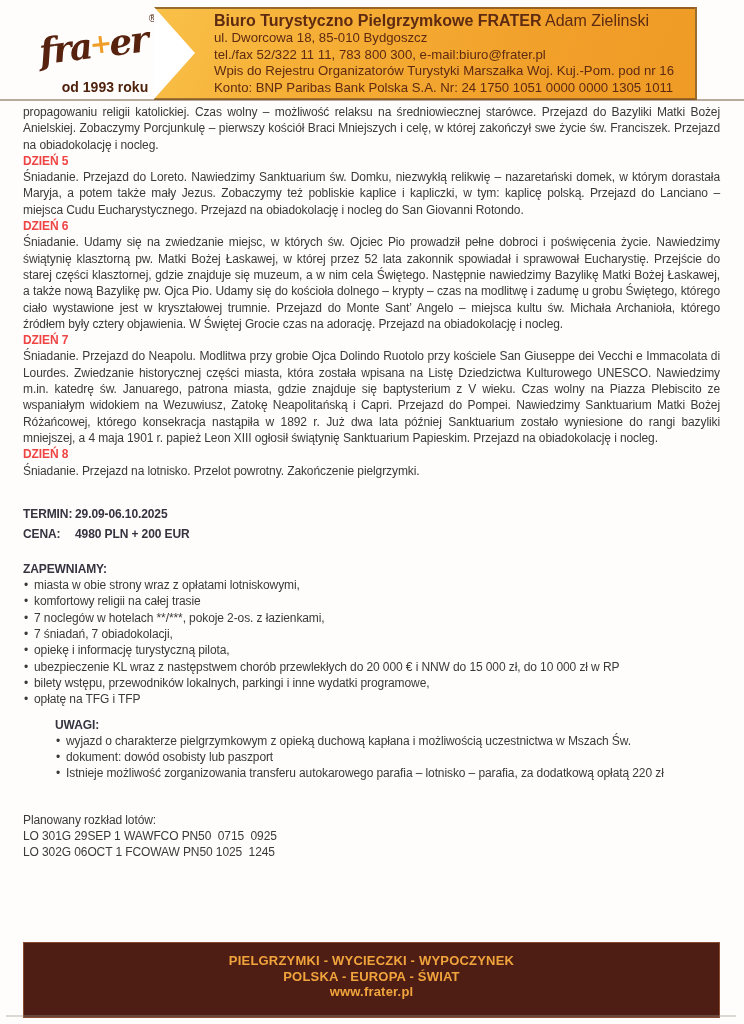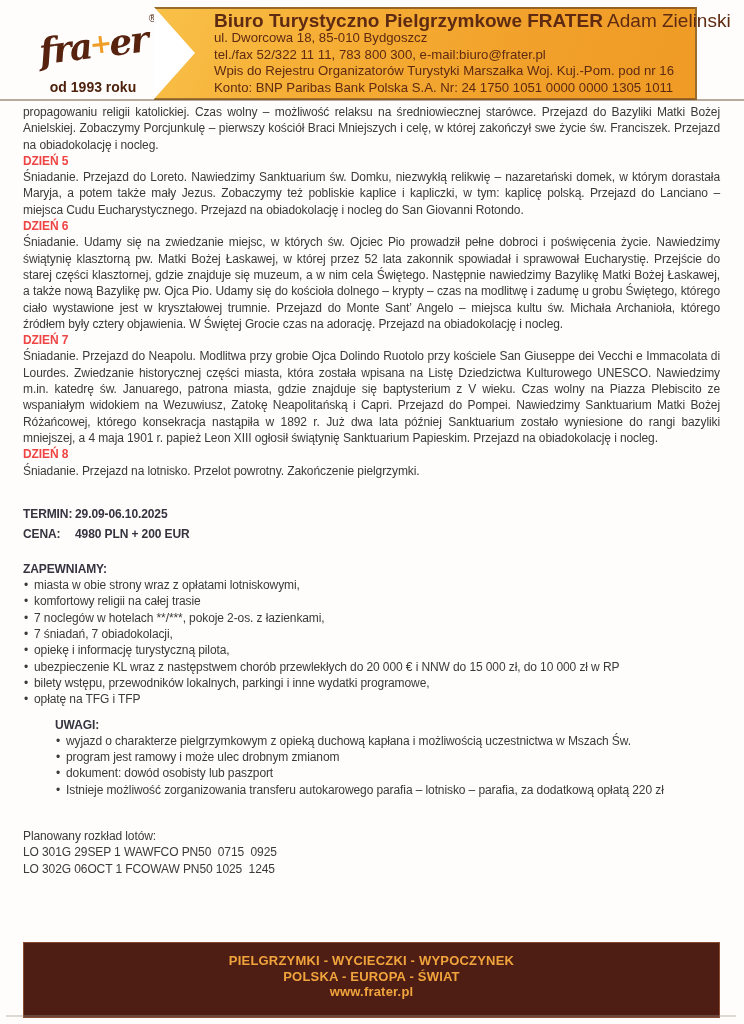--- a/index.html
+++ b/index.html
@@ -17,31 +17,31 @@
     border-right:2px solid rgba(92,56,30,.6);
     border-bottom:2px solid rgba(92,56,30,.55);
   }
   .banner-arrow {
     position:absolute; left:154px; top:7px; width:0; height:0; z-index:2;
     border-top:46.5px solid transparent; border-bottom:46.5px solid transparent;
     border-left:41px solid #ffffff;
   }
   .banner-text { position:absolute; left:214px; top:13px; z-index:3; color:#5e2b12;
     font-size:13.2px; line-height:16.8px; white-space:nowrap; }
-  .banner-line1 { font-size:19px; }
+  .banner-line1 { font-size:16px; }
   .banner-line1 .co { font-weight:bold; }
   .logo { position:absolute; left:28px; top:8px; width:130px; height:90px; }
   .logo-reg { position:absolute; right:2px; top:5px; font-size:10px; color:#4f2410; }
   .logo-script {
     position:absolute; left:6px; top:16px; width:118px; text-align:center;
     font-family:"DejaVu Serif","Liberation Serif",serif; font-style:italic; font-weight:bold;
     font-size:36px; color:#57230f; transform:rotate(-7deg); letter-spacing:-2px;
   }
   .logo-cross { color:#ef9d27; font-style:normal; font-size:27px; vertical-align:4px; margin:0 -1px; }
-  .logo-tagline { position:absolute; left:0; bottom:3px; width:100%; text-align:center;
+  .logo-tagline { position:absolute; left:12px; bottom:3px; width:100%; text-align:center;
     font-weight:bold; font-size:14px; color:#4f220e; }
   .header-rule { position:absolute; left:0; top:99px; width:744px; height:2px;
     background:rgba(100,70,45,.45); }
 
   
   .content {
     position:absolute; left:23px; top:104px; width:697px;
     color:#3a3a3a; font-size:12px; line-height:16.3px; letter-spacing:-0.1px;
     text-align:justify;
   }
@@ -136,21 +136,20 @@
         <li><span>ubezpieczenie KL wraz z następstwem chorób przewlekłych do 20 000 € i NNW do 15 000 zł, do 10 000 zł w RP</span></li>
         <li><span>bilety wstępu, przewodników lokalnych, parkingi i inne wydatki programowe,</span></li>
         <li><span>opłatę na TFG i TFP</span></li>
       </ul>
     </div>
 
     <div class="section section-uwagi">
       <div class="section-title">UWAGI:</div>
       <ul class="bullets">
         <li><span>wyjazd o charakterze pielgrzymkowym z opieką duchową kapłana i możliwością uczestnictwa w Mszach Św.</span></li>
-        <li><span>program jest ramowy i może ulec drobnym zmianom</span></li>
         <li><span>dokument: dowód osobisty lub paszport</span></li>
         <li><span>Istnieje możliwość zorganizowania transferu autokarowego parafia – lotnisko – parafia, za dodatkową opłatą 220 zł</span></li>
       </ul>
     </div>
 
     <div class="flights">
       <div>Planowany rozkład lotów:</div>
       <div class="flight-row">LO 301G 29SEP 1 WAWFCO PN50  0715  0925</div>
       <div class="flight-row">LO 302G 06OCT 1 FCOWAW PN50 1025  1245</div>
     </div>

